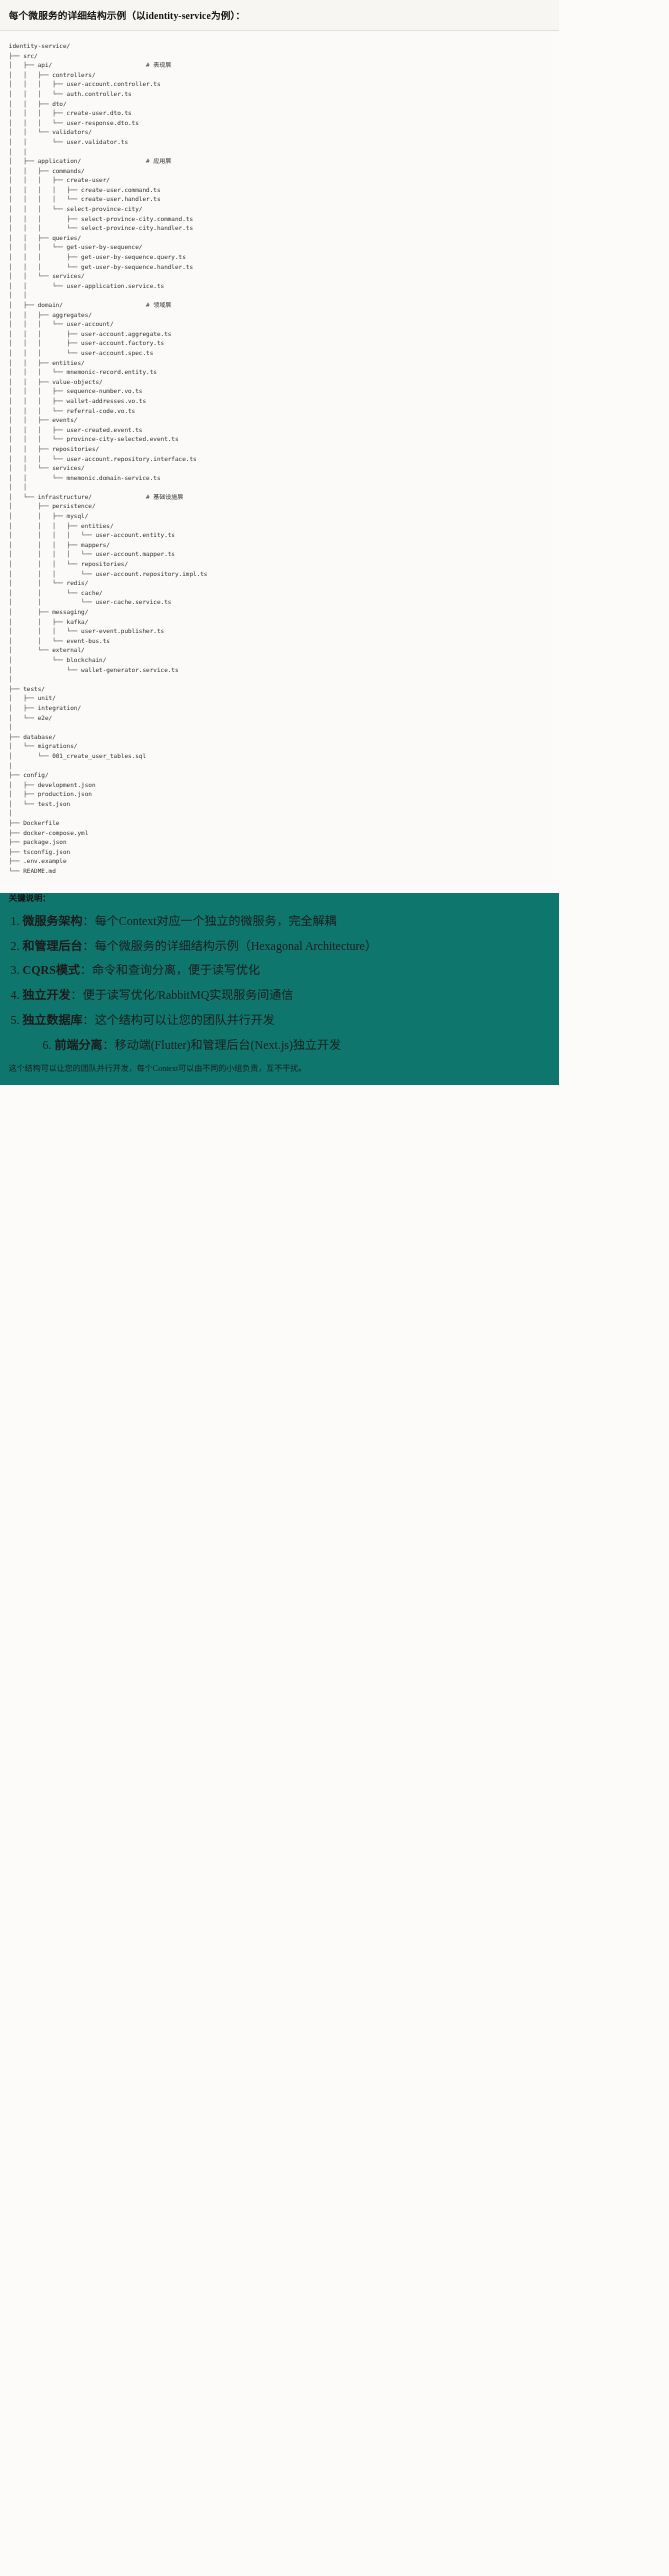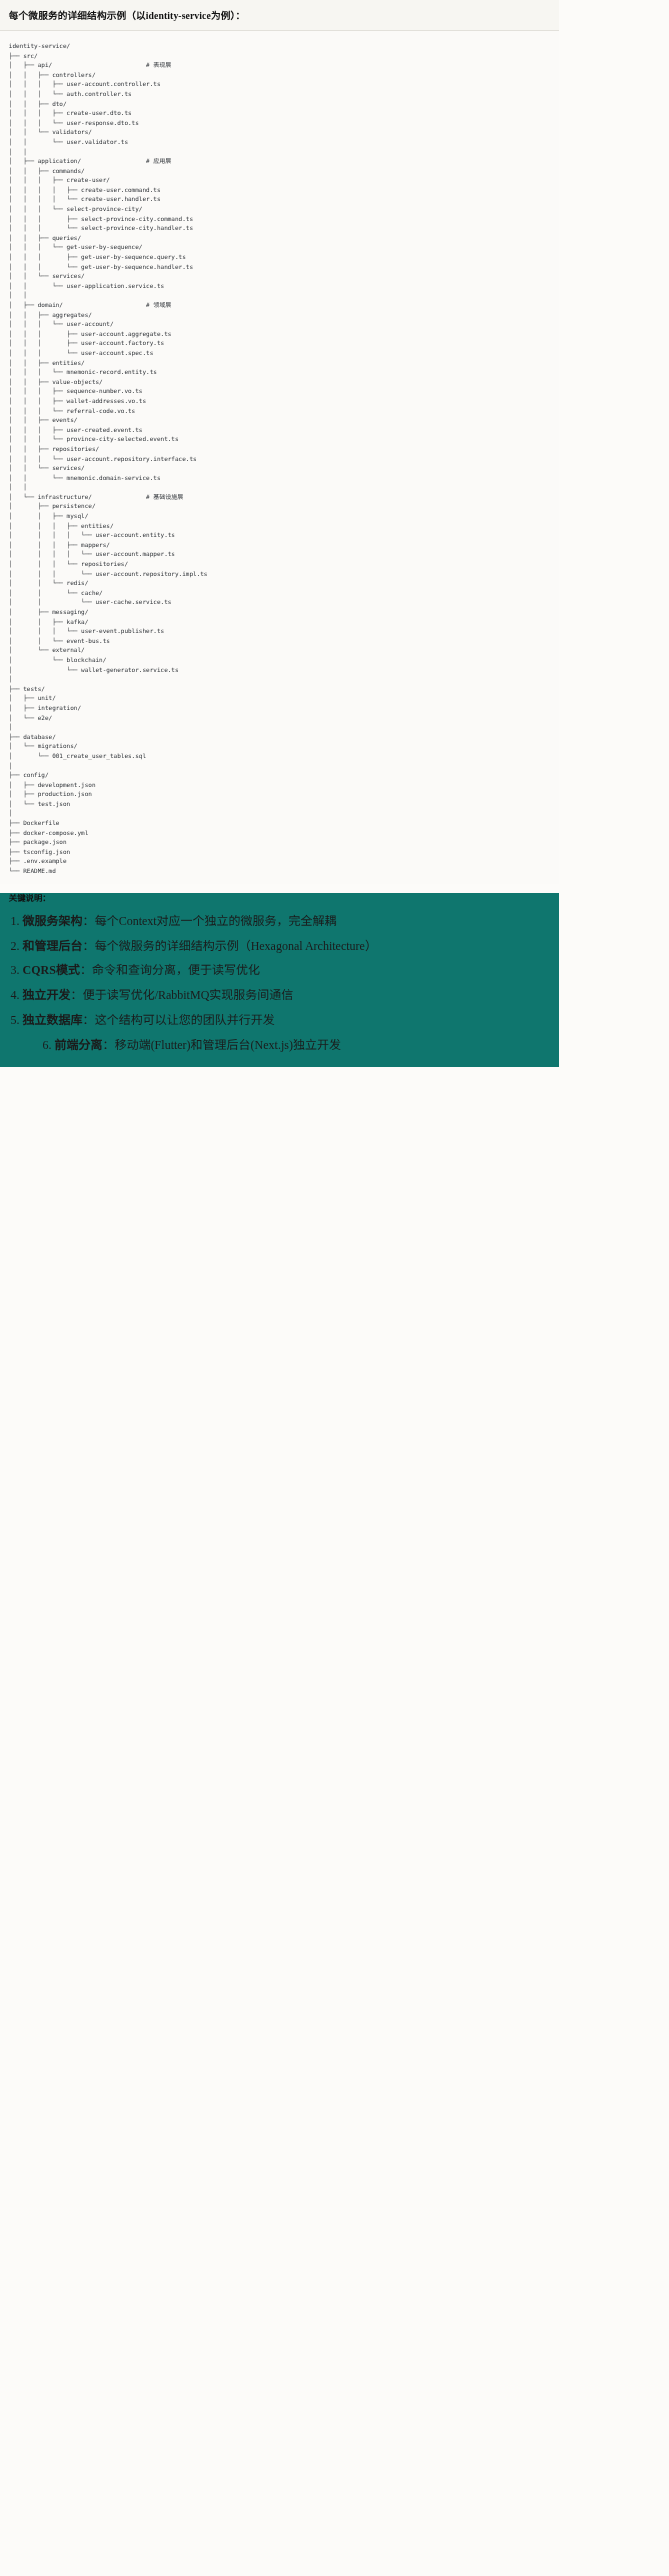--- a/index.html
+++ b/index.html
@@ -191,16 +191,17 @@
   <div class="notes">
     <div class="notes-title">关键说明：</div>
     <ol class="notes-list">
         <li><b>微服务架构</b><span>：</span><span>每个Context对应一个独立的微服务，完全解耦</span></li>
         <li><b>和管理后台</b><span>：</span><span>每个微服务的详细结构示例（Hexagonal Architecture）</span></li>
         <li><b>CQRS模式</b><span>：</span><span>命令和查询分离，便于读写优化</span></li>
         <li><b>独立开发</b><span>：</span><span>便于读写优化/RabbitMQ实现服务间通信</span></li>
         <li><b>独立数据库</b><span>：</span><span>这个结构可以让您的团队并行开发</span></li>
         <li><b>前端分离</b><span>：</span><span>移动端(Flutter)和管理后台(Next.js)独立开发</span></li>
       </ol>
+    <p class="closing">这个结构可以让您的团队并行开发，每个Context可以由不同的小组负责，互不干扰。</p>
   </div>
 
 </div>
 
 
 </body></html>

